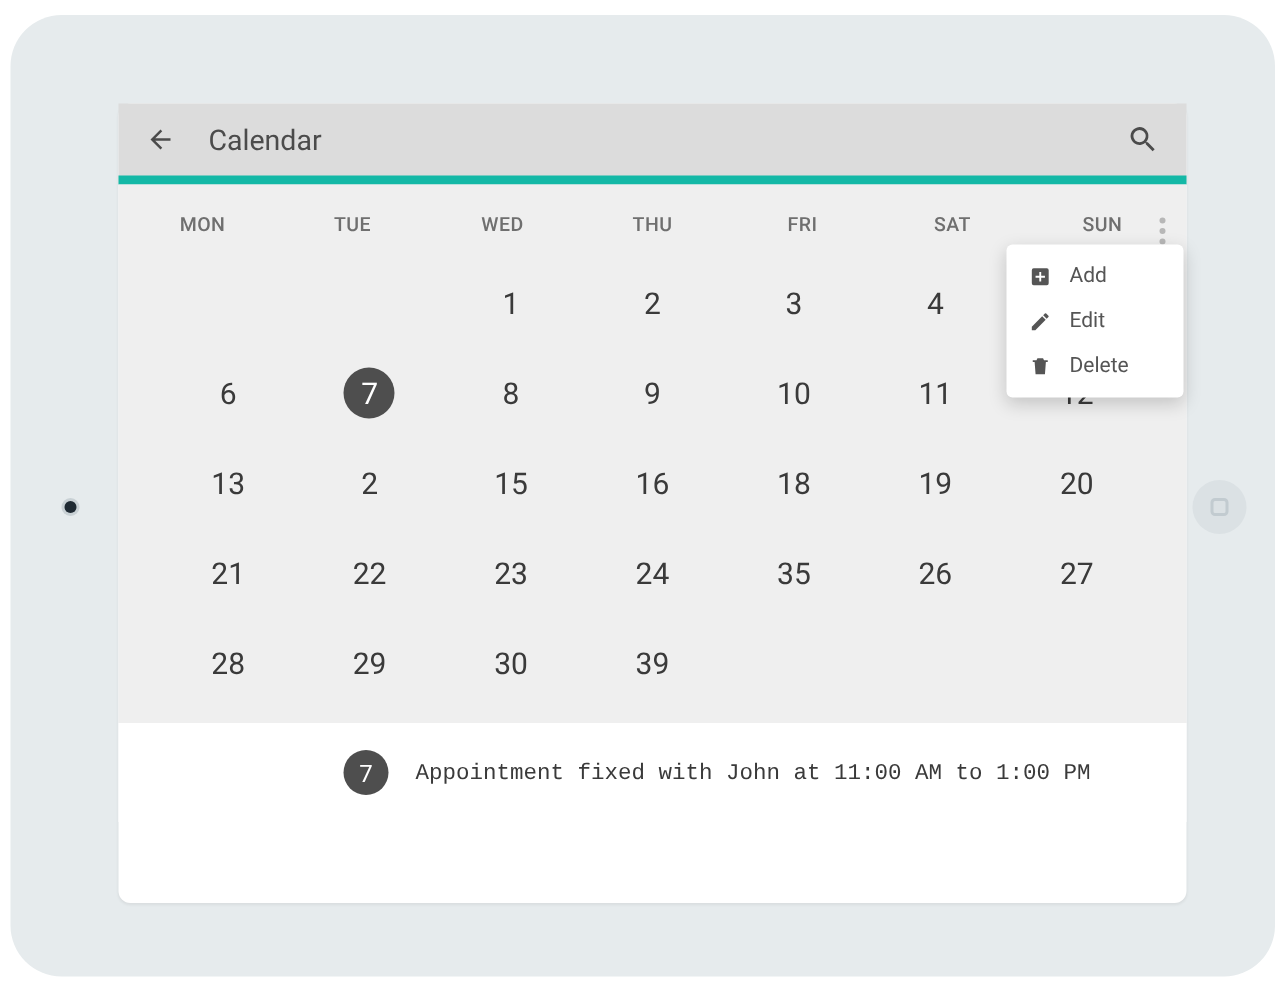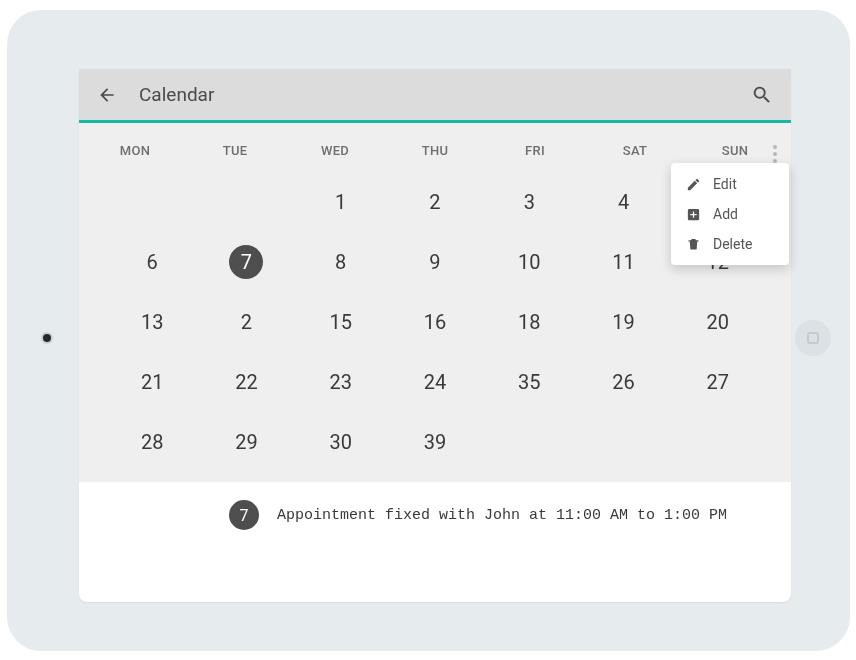--- a/index.html
+++ b/index.html
@@ -37,21 +37,21 @@
     display:flex; align-items:center; justify-content:flex-end;
     padding: 0 14px; gap: 8px;
     color: #444; font-size: 12px;
   }
   .statusbar .wifi, .statusbar .cell, .statusbar .batt { display:inline-flex; }
   .statusbar .time { font-size: 12px; color:#333; }
 
   .appbar {
     height: 54px; background: #dcdcdc;
     display:flex; align-items:center; padding: 0 18px;
-    border-bottom: 3px solid #14b8a6;
+    border-bottom: 6px solid #14b8a6;
     color:#4b4b4b;
   }
   .appbar .back { display:inline-flex; margin-right: 22px; }
   .appbar .title { font-size: 19px; color:#4b4b4b; flex:1; }
   .appbar .search { display:inline-flex; }
 
   .calendar-area { background:#efefef; padding: 12px 0 10px 0; position:relative; }
 
   .colhead {
     display:grid;
@@ -142,32 +142,32 @@
       <div class="overflow-dots">
         <span></span>
           <span></span>
           <span></span>
       </div>
 
       <div class="menu">
         <div class="menu-item">
           <span class="ico">
             <svg width="15" height="15" viewBox="0 0 24 24">
+                <path fill="#555" d="M19 3H5a2 2 0 0 0-2 2v14a2 2 0 0 0 2 2h14a2 2 0 0 0 2-2V5a2 2 0 0 0-2-2zm-2 10h-4v4h-2v-4H7v-2h4V7h2v4h4z"></path>
+              </svg>
+          </span>
+          <span>Add</span>
+        </div>
+        <div class="menu-item">
+          <span class="ico">
+            <svg width="15" height="15" viewBox="0 0 24 24">
                 <path fill="#555" d="M3 17.25V21h3.75L17.81 9.94l-3.75-3.75L3 17.25zM20.71 7.04a1 1 0 0 0 0-1.41l-2.34-2.34a1 1 0 0 0-1.41 0l-1.83 1.83 3.75 3.75 1.83-1.83z"></path>
               </svg>
           </span>
           <span>Edit</span>
-        </div>
-        <div class="menu-item">
-          <span class="ico">
-            <svg width="15" height="15" viewBox="0 0 24 24">
-                <path fill="#555" d="M19 3H5a2 2 0 0 0-2 2v14a2 2 0 0 0 2 2h14a2 2 0 0 0 2-2V5a2 2 0 0 0-2-2zm-2 10h-4v4h-2v-4H7v-2h4V7h2v4h4z"></path>
-              </svg>
-          </span>
-          <span>Add</span>
         </div>
         <div class="menu-item">
           <span class="ico">
             <svg width="15" height="15" viewBox="0 0 24 24">
                 <path fill="#555" d="M6 7h12l-1 13H7L6 7zm3-4h6l1 2h4v2H4V5h4l1-2z"></path>
               </svg>
           </span>
           <span>Delete</span>
         </div>
       </div>

